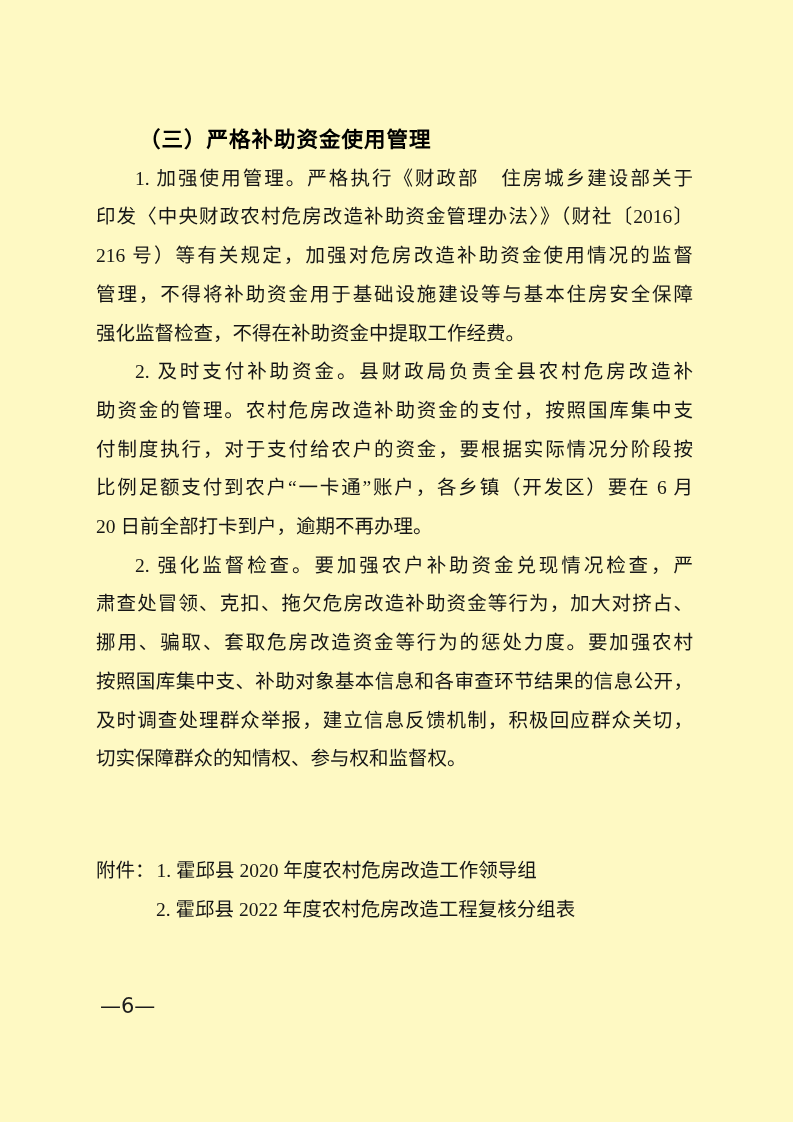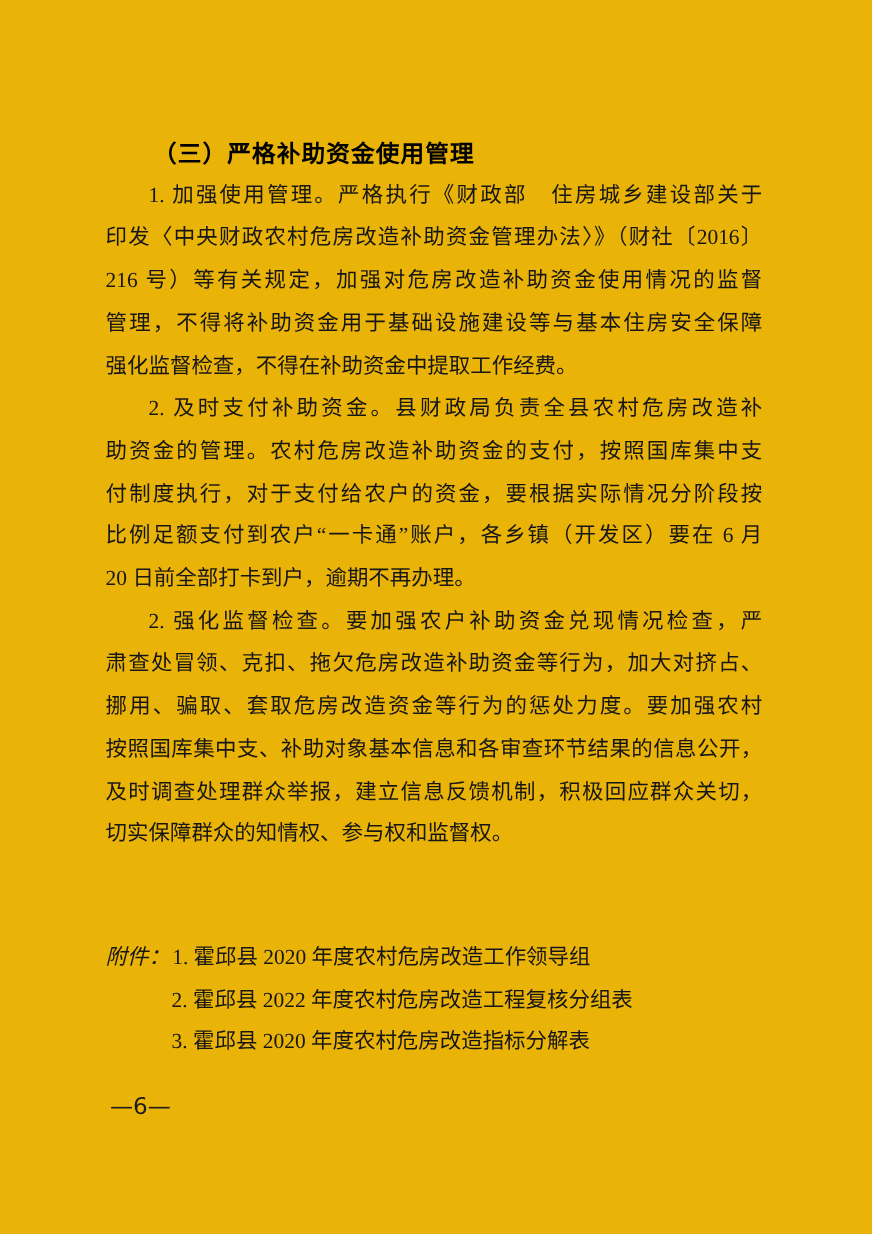--- a/index.html
+++ b/index.html
@@ -4,21 +4,21 @@
 <style>
   html, body {
     margin: 0;
     padding: 0;
     background: #ffffff;
   }
   .page {
     position: relative;
     width: 793px;
     height: 1122px;
-    background: #eab308;
+    background: #fef9c3;
     overflow: hidden;
     font-family: "Liberation Serif", "DejaVu Serif", serif;
     color: #161616;
   }
   .content {
     position: absolute;
     left: 96px;
     top: 121px;
     width: 597px;
     font-size: 19.5px;
@@ -52,21 +52,20 @@
   }
   .att-line {
     line-height: 38.7px;
     text-align: left;
   }
   .att-line.att-indent {
     padding-left: 60px;
   }
   .att-label {
     margin-right: 2px;
-    font-style: italic;
   }
   .page-number {
     position: absolute;
     left: 100px;
     top: 993px;
     font-size: 21px;
     line-height: 26px;
     letter-spacing: 0px;
     color: #1c1c1c;
     font-family: "DejaVu Sans", "Liberation Sans", sans-serif;
@@ -100,18 +99,17 @@
     <div class="line">及时调查处理群众举报，建立信息反馈机制，积极回应群众关切，</div>
     <div class="line last">切实保障群众的知情权、参与权和监督权。</div>
 
   </div>
 
   <div class="attachments">
     <div class="att-line">
       <span class="att-label">附件：</span><span>1. 霍邱县 2020 年度农村危房改造工作领导组</span>
     </div>
     <div class="att-line att-indent">2. 霍邱县 2022 年度农村危房改造工程复核分组表</div>
-    <div class="att-line att-indent">3. 霍邱县 2020 年度农村危房改造指标分解表</div>
   </div>
 
   <div class="page-number">—6—</div>
 
 </div>
 
 </body></html>

